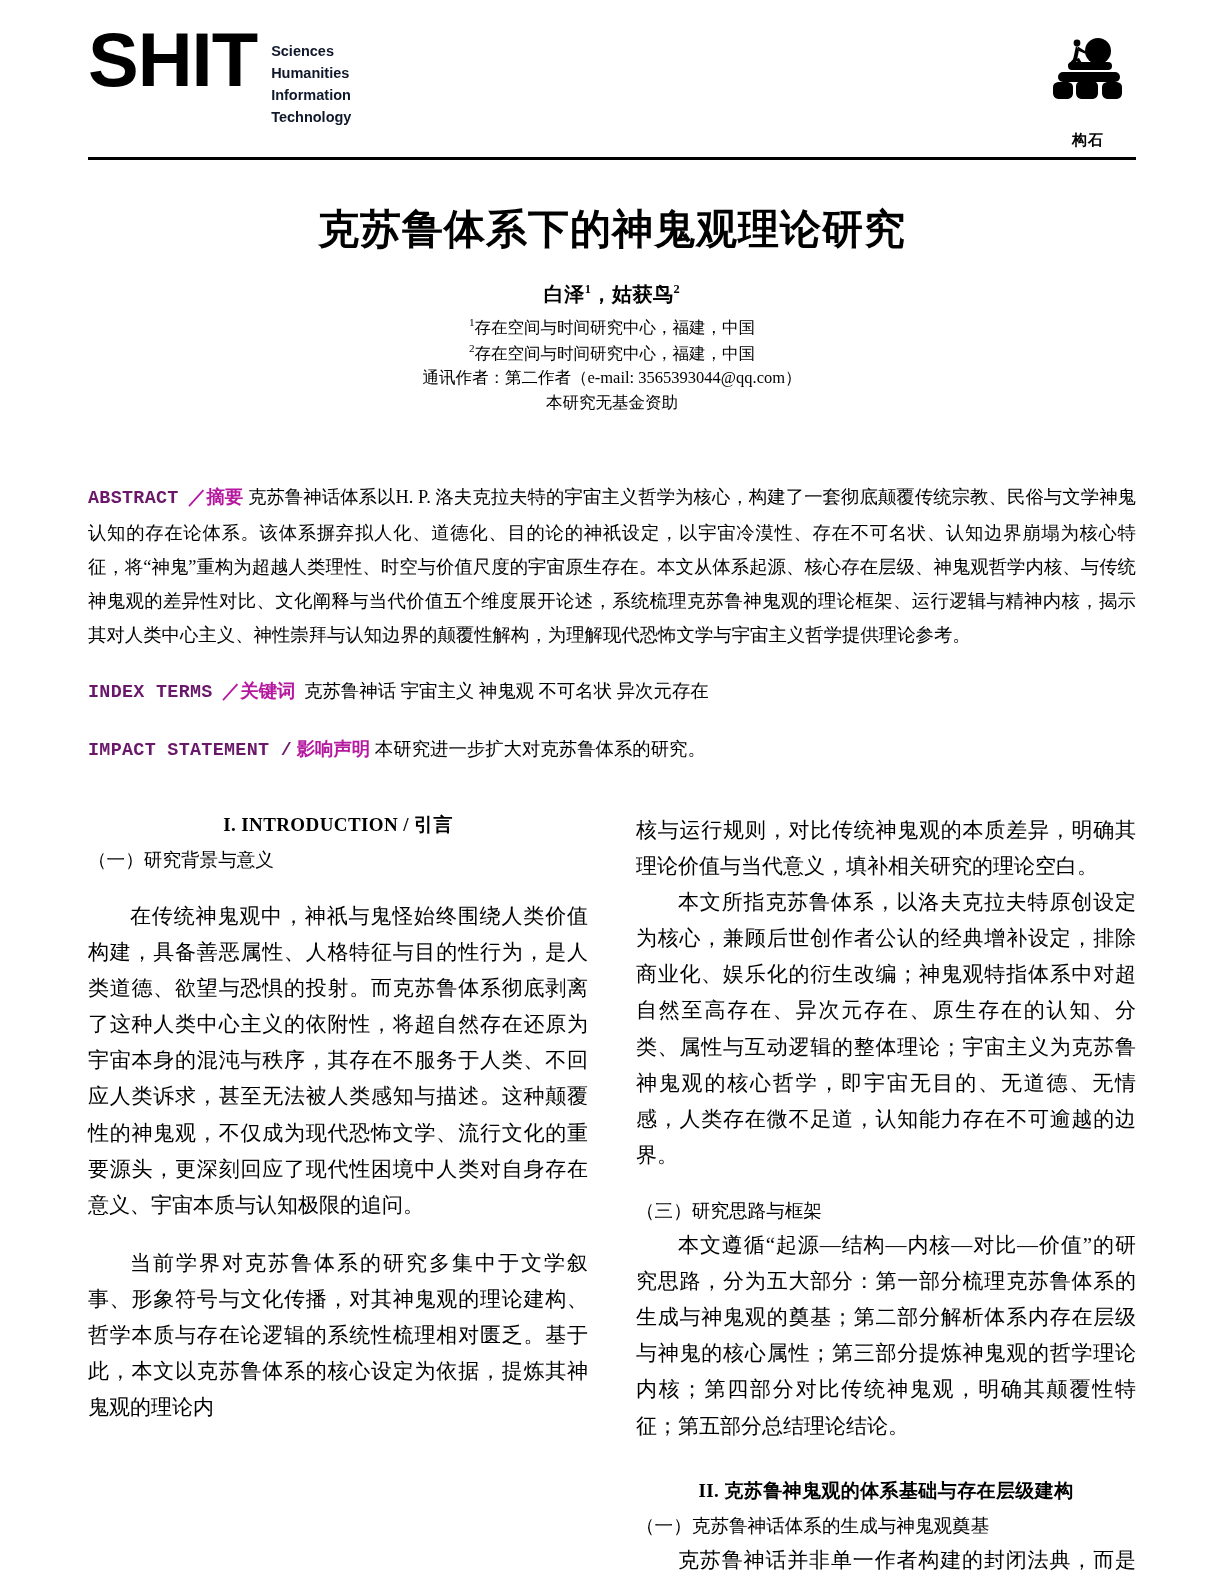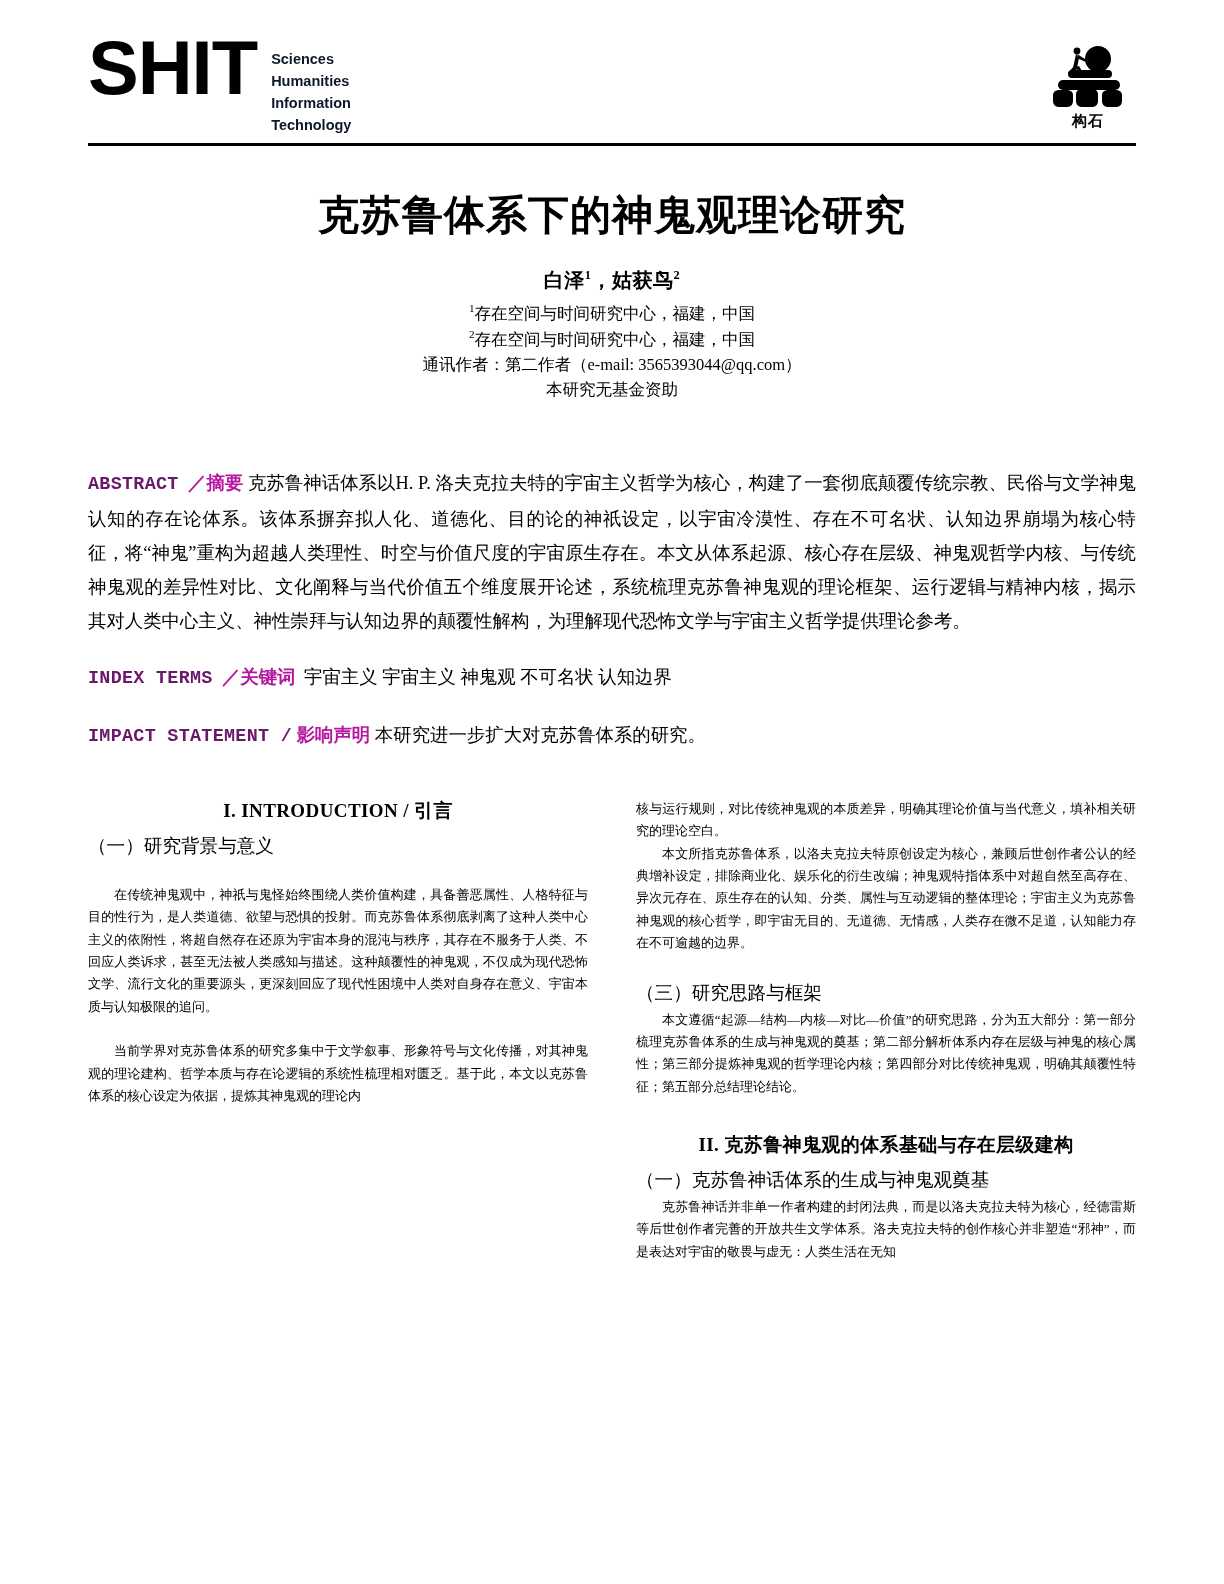--- a/index.html
+++ b/index.html
@@ -9,21 +9,21 @@
     height: 1584px;
     background: #ffffff;
     font-family: "Liberation Serif", serif;
     color: #000000;
     overflow: hidden;
   }
   .page {
     position: relative;
     width: 1224px;
     height: 1584px;
-    padding: 8px 88px;
+    padding: 0 88px;
   }
 
   
   .masthead {
     display: flex;
     align-items: flex-start;
     justify-content: space-between;
     padding-top: 28px;
   }
   .brand { display: flex; align-items: flex-start; gap: 14px; }
@@ -45,20 +45,21 @@
     padding-top: 12px;
   }
   .brand-expansion div { white-space: nowrap; }
 
   .pub-logo {
     width: 96px;
     display: flex;
     flex-direction: column;
     align-items: center;
     padding-top: 6px;
+    gap: 27px;
   }
   .pub-logo svg { display: block; }
   .pub-logo-name {
     font-family: "Liberation Sans", sans-serif;
     font-weight: bold;
     font-size: 15px;
     letter-spacing: 1px;
     margin-top: 2px;
   }
 
@@ -136,21 +137,21 @@
     margin: 0 0 6px 0;
     letter-spacing: 0.4px;
   }
   .sec-heading.spaced { margin-top: 34px; }
   .subheading {
     font-size: 18.6px;
     line-height: 1.72;
     margin: 0;
   }
   .para {
-    font-size: 13px;
+    font-size: 21px;
     line-height: 1.72;
     margin: 0;
     text-align: justify;
     text-justify: inter-ideograph;
     text-indent: 2em;
   }
   .para.gap { margin-top: 22px; }
   .para.tight { margin-top: 0; }
 </style>
 </head>
@@ -206,21 +207,21 @@
       <div><sup>1</sup><span>存在空间与时间研究中心，福建，中国</span></div>
       <div><sup>2</sup><span>存在空间与时间研究中心，福建，中国</span></div>
       <div>通讯作者：第二作者（e-mail: 3565393044@qq.com）</div>
       <div>本研究无基金资助</div>
     </div>
   </div>
 
   <div class="abstract-block">
     <p class="abstract-body"><span class="lead-en">ABSTRACT</span>&nbsp;&nbsp;<span class="lead-cn">／摘要</span> <span>克苏鲁神话体系以H. P. 洛夫克拉夫特的宇宙主义哲学为核心，构建了一套彻底颠覆传统宗教、民俗与文学神鬼认知的存在论体系。该体系摒弃拟人化、道德化、目的论的神祇设定，以宇宙冷漠性、存在不可名状、认知边界崩塌为核心特征，将“神鬼”重构为超越人类理性、时空与价值尺度的宇宙原生存在。本文从体系起源、核心存在层级、神鬼观哲学内核、与传统神鬼观的差异性对比、文化阐释与当代价值五个维度展开论述，系统梳理克苏鲁神鬼观的理论框架、运行逻辑与精神内核，揭示其对人类中心主义、神性崇拜与认知边界的颠覆性解构，为理解现代恐怖文学与宇宙主义哲学提供理论参考。</span></p>
 
-    <p class="meta-line"><span class="lead-en">INDEX TERMS</span>&nbsp;&nbsp;<span class="lead-cn">／关键词</span> <span class="terms">宇宙主义  宇宙主义  神鬼观  不可名状  认知边界</span></p>
+    <p class="meta-line"><span class="lead-en">INDEX TERMS</span>&nbsp;&nbsp;<span class="lead-cn">／关键词</span> <span class="terms">克苏鲁神话  宇宙主义  神鬼观  不可名状  异次元存在</span></p>
 
     <p class="meta-line"><span class="lead-en">IMPACT STATEMENT /</span> <span class="lead-cn">影响声明</span> <span>本研究进一步扩大对克苏鲁体系的研究。</span></p>
   </div>
 
   <div class="columns">
 
     <div class="col">
       <h2 class="sec-heading">I.   INTRODUCTION / 引言</h2>
       <p class="subheading">（一）研究背景与意义</p>
       <p class="para gap">在传统神鬼观中，神祇与鬼怪始终围绕人类价值构建，具备善恶属性、人格特征与目的性行为，是人类道德、欲望与恐惧的投射。而克苏鲁体系彻底剥离了这种人类中心主义的依附性，将超自然存在还原为宇宙本身的混沌与秩序，其存在不服务于人类、不回应人类诉求，甚至无法被人类感知与描述。这种颠覆性的神鬼观，不仅成为现代恐怖文学、流行文化的重要源头，更深刻回应了现代性困境中人类对自身存在意义、宇宙本质与认知极限的追问。</p>

